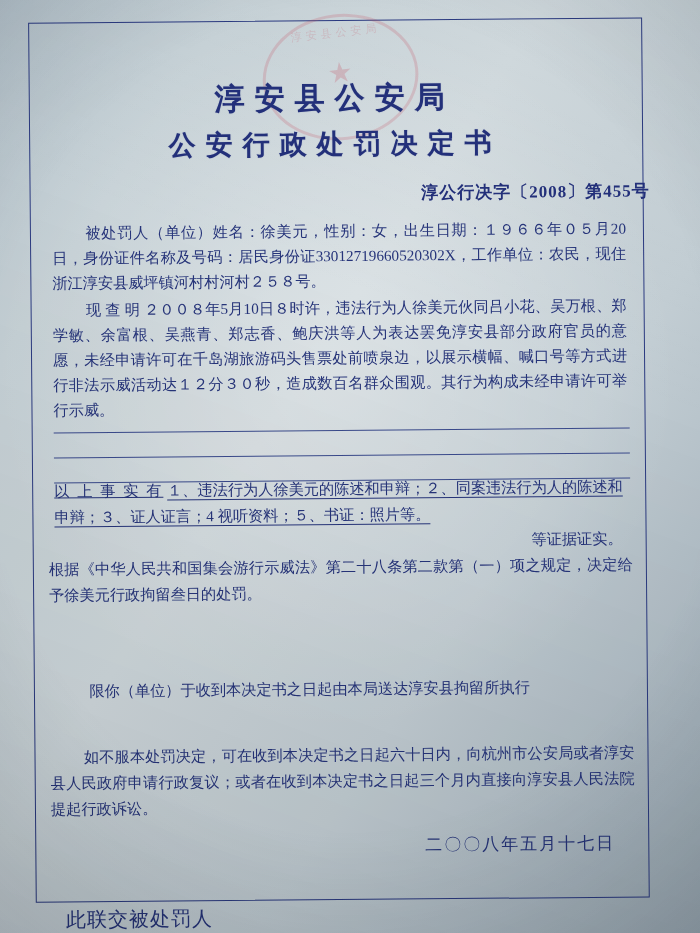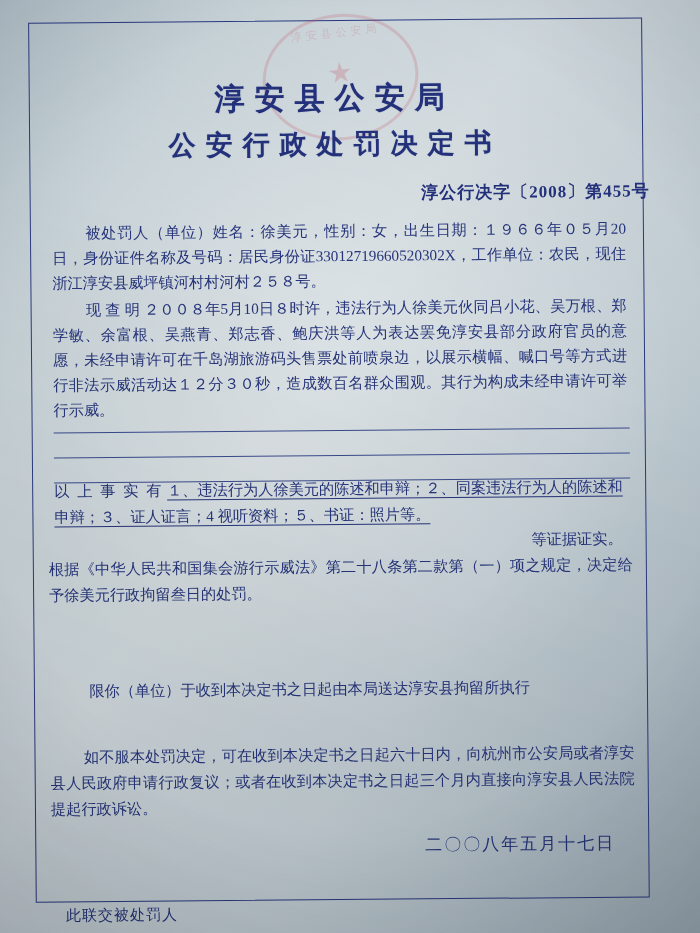--- a/index.html
+++ b/index.html
@@ -126,21 +126,21 @@
     font-size: 15.2px;
     line-height: 25px;
     color: #26347a;
     text-align: justify;
   }
   .para {
     margin: 0 0 2px 0;
     text-indent: 0;
   }
   .indent2 { text-indent: 2.2em; }
-  .sp { letter-spacing: 2px; }
+  .sp { letter-spacing: 2px; text-decoration: underline; }
 
   
   .rules {
     position: absolute;
     left: 36px;
     width: 576px;
   }
   .rule {
     height: 24px;
     border-bottom: 1.1px solid #3a4a8c;
@@ -203,21 +203,21 @@
     top: 828px;
     font-size: 17px;
     letter-spacing: 2px;
     color: #26347a;
   }
 
   .footnote {
     position: absolute;
     left: 44px;
     top: 898px;
-    font-size: 15px;
+    font-size: 20px;
     letter-spacing: 1px;
     color: #26347a;
   }
 </style>
 </head>
 <body>
 
 <div id="page">
   <div id="sheet">
 

